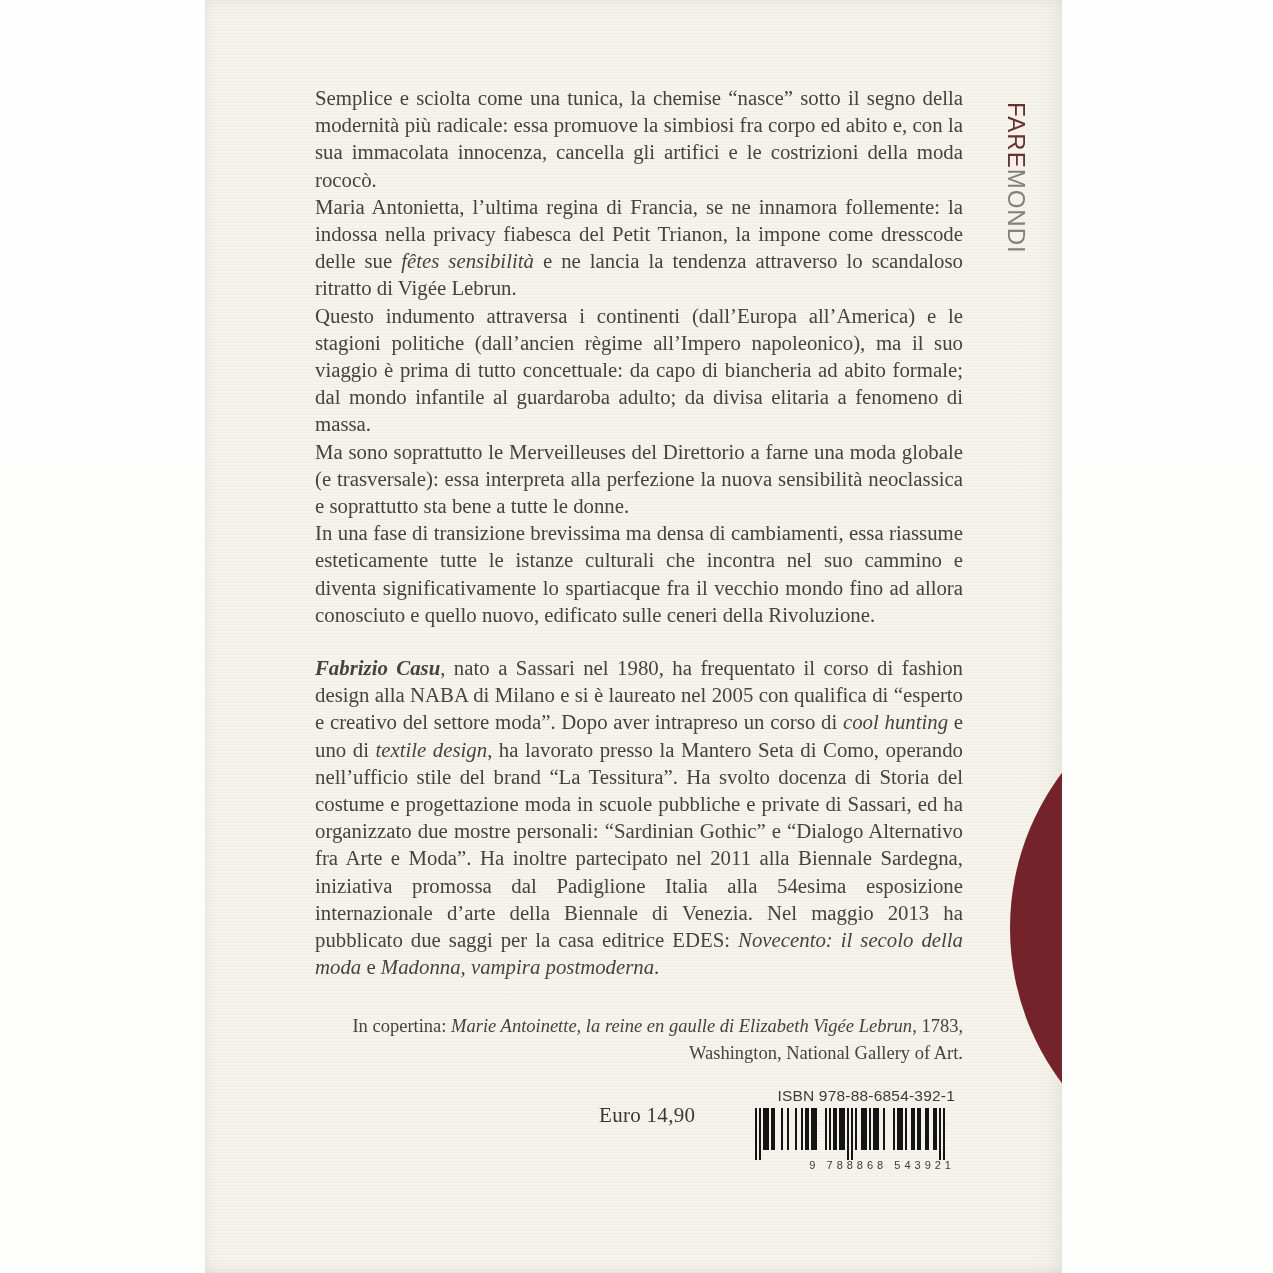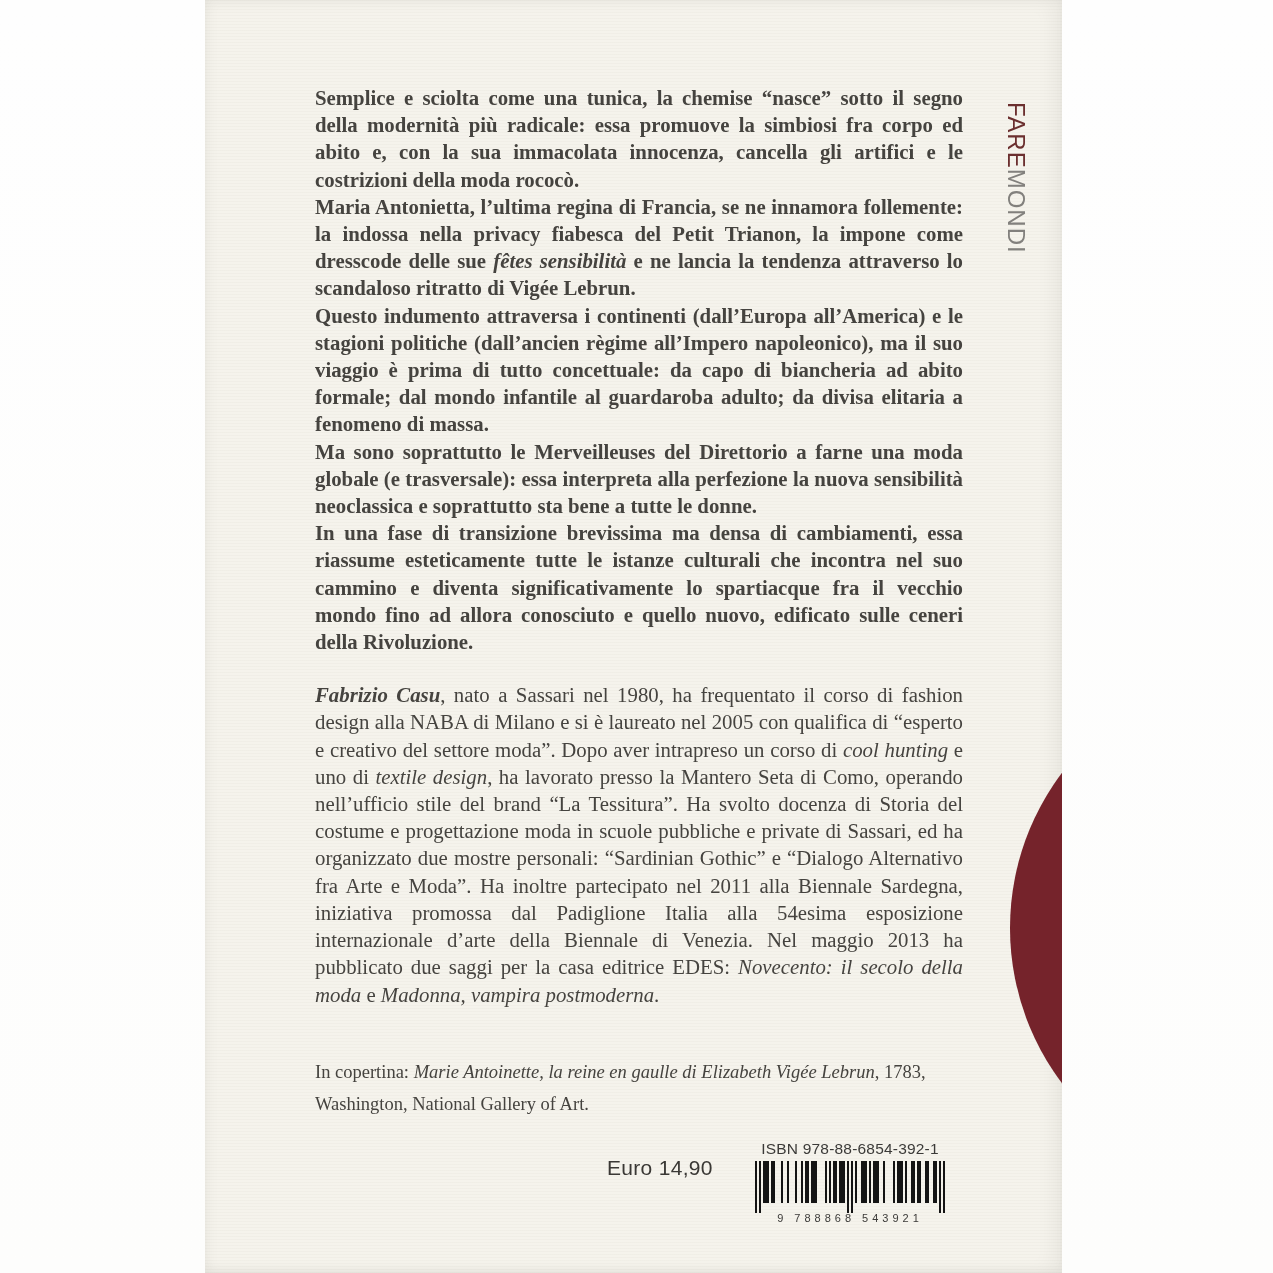--- a/index.html
+++ b/index.html
@@ -31,34 +31,34 @@
     font-family:"Liberation Sans", sans-serif;
     font-size:24px;letter-spacing:1px;font-weight:400;
   }
   .brand .p1{color:#6b2f2f;}
   .brand .p2{color:#82807d;}
   
   .content{
     position:absolute;left:110px;top:0;width:648px;color:#45433f;
   }
   .synopsis{margin-top:84px;font-size:20.8px;line-height:27.2px;text-align:justify;}
-  .synopsis p{margin:0;padding:0;font-weight:bold;}
+  .synopsis p{margin:0;padding:0;}
   .bio{margin-top:26px;font-size:20.8px;line-height:27.2px;text-align:justify;}
-  .credit{margin-top:48px;font-size:18.5px;line-height:32px;text-align:left;}
+  .credit{margin-top:32px;font-size:18.5px;line-height:27px;text-align:right;}
   .it{font-style:italic;}
   .bd{font-weight:bold;font-style:italic;}
   
   .pricerow{position:relative;margin-top:20px;height:110px;}
   .price{
-    position:absolute;left:292px;top:16px;
-    font-family:Liberation Sans, sans-serif;
+    position:absolute;left:284px;top:16px;
+    font-family:Liberation Serif, serif;
     font-size:21px;color:#3a3835;letter-spacing:0.3px;
   }
   .isbnblock{
-    position:absolute;left:430px;top:0;width:210px;text-align:center;
+    position:absolute;left:430px;top:0;width:210px;text-align:right;
     font-family:"Liberation Sans", sans-serif;color:#3b3a38;
   }
   .isbnlabel{font-size:15.5px;letter-spacing:0.2px;white-space:nowrap;}
   .bars{display:block;margin:3px auto 0 auto;}
   .digits{font-size:11px;letter-spacing:4px;margin-top:-1px;white-space:nowrap;}
 </style>
 </head>
 <body>
 
 <div class="stage">

